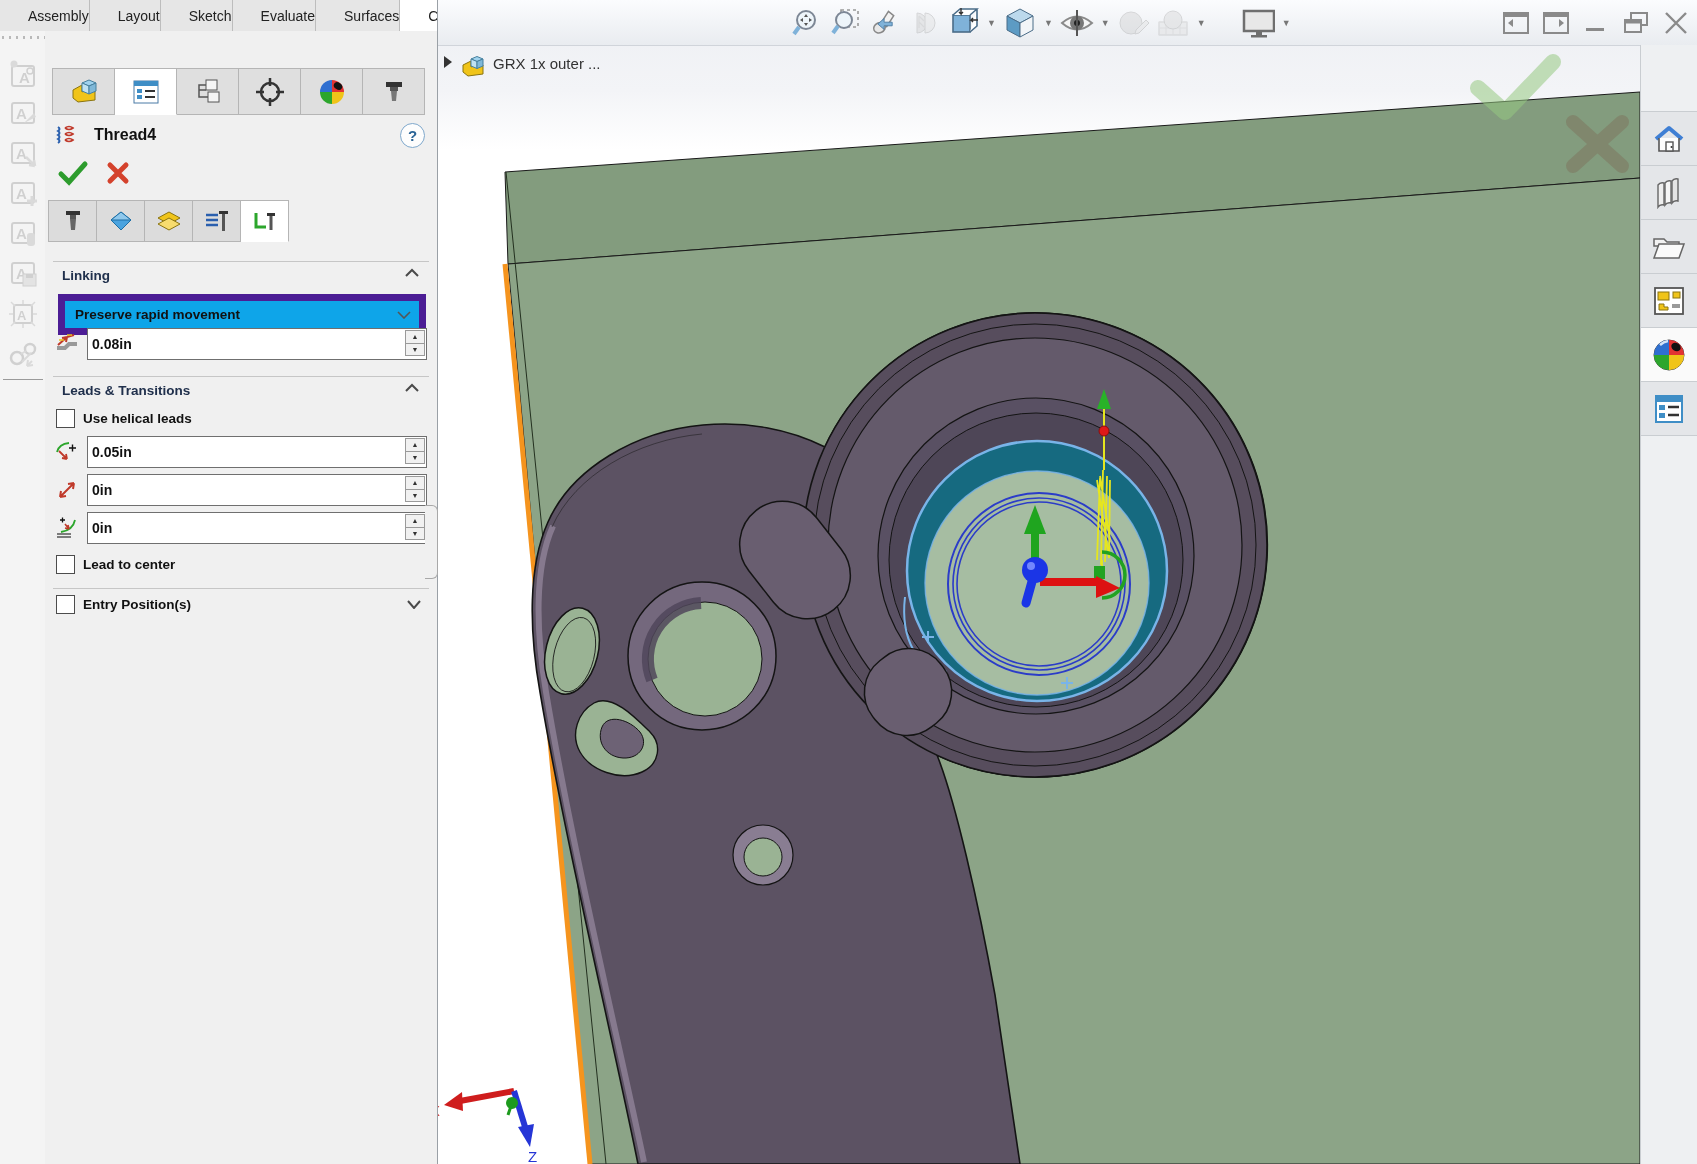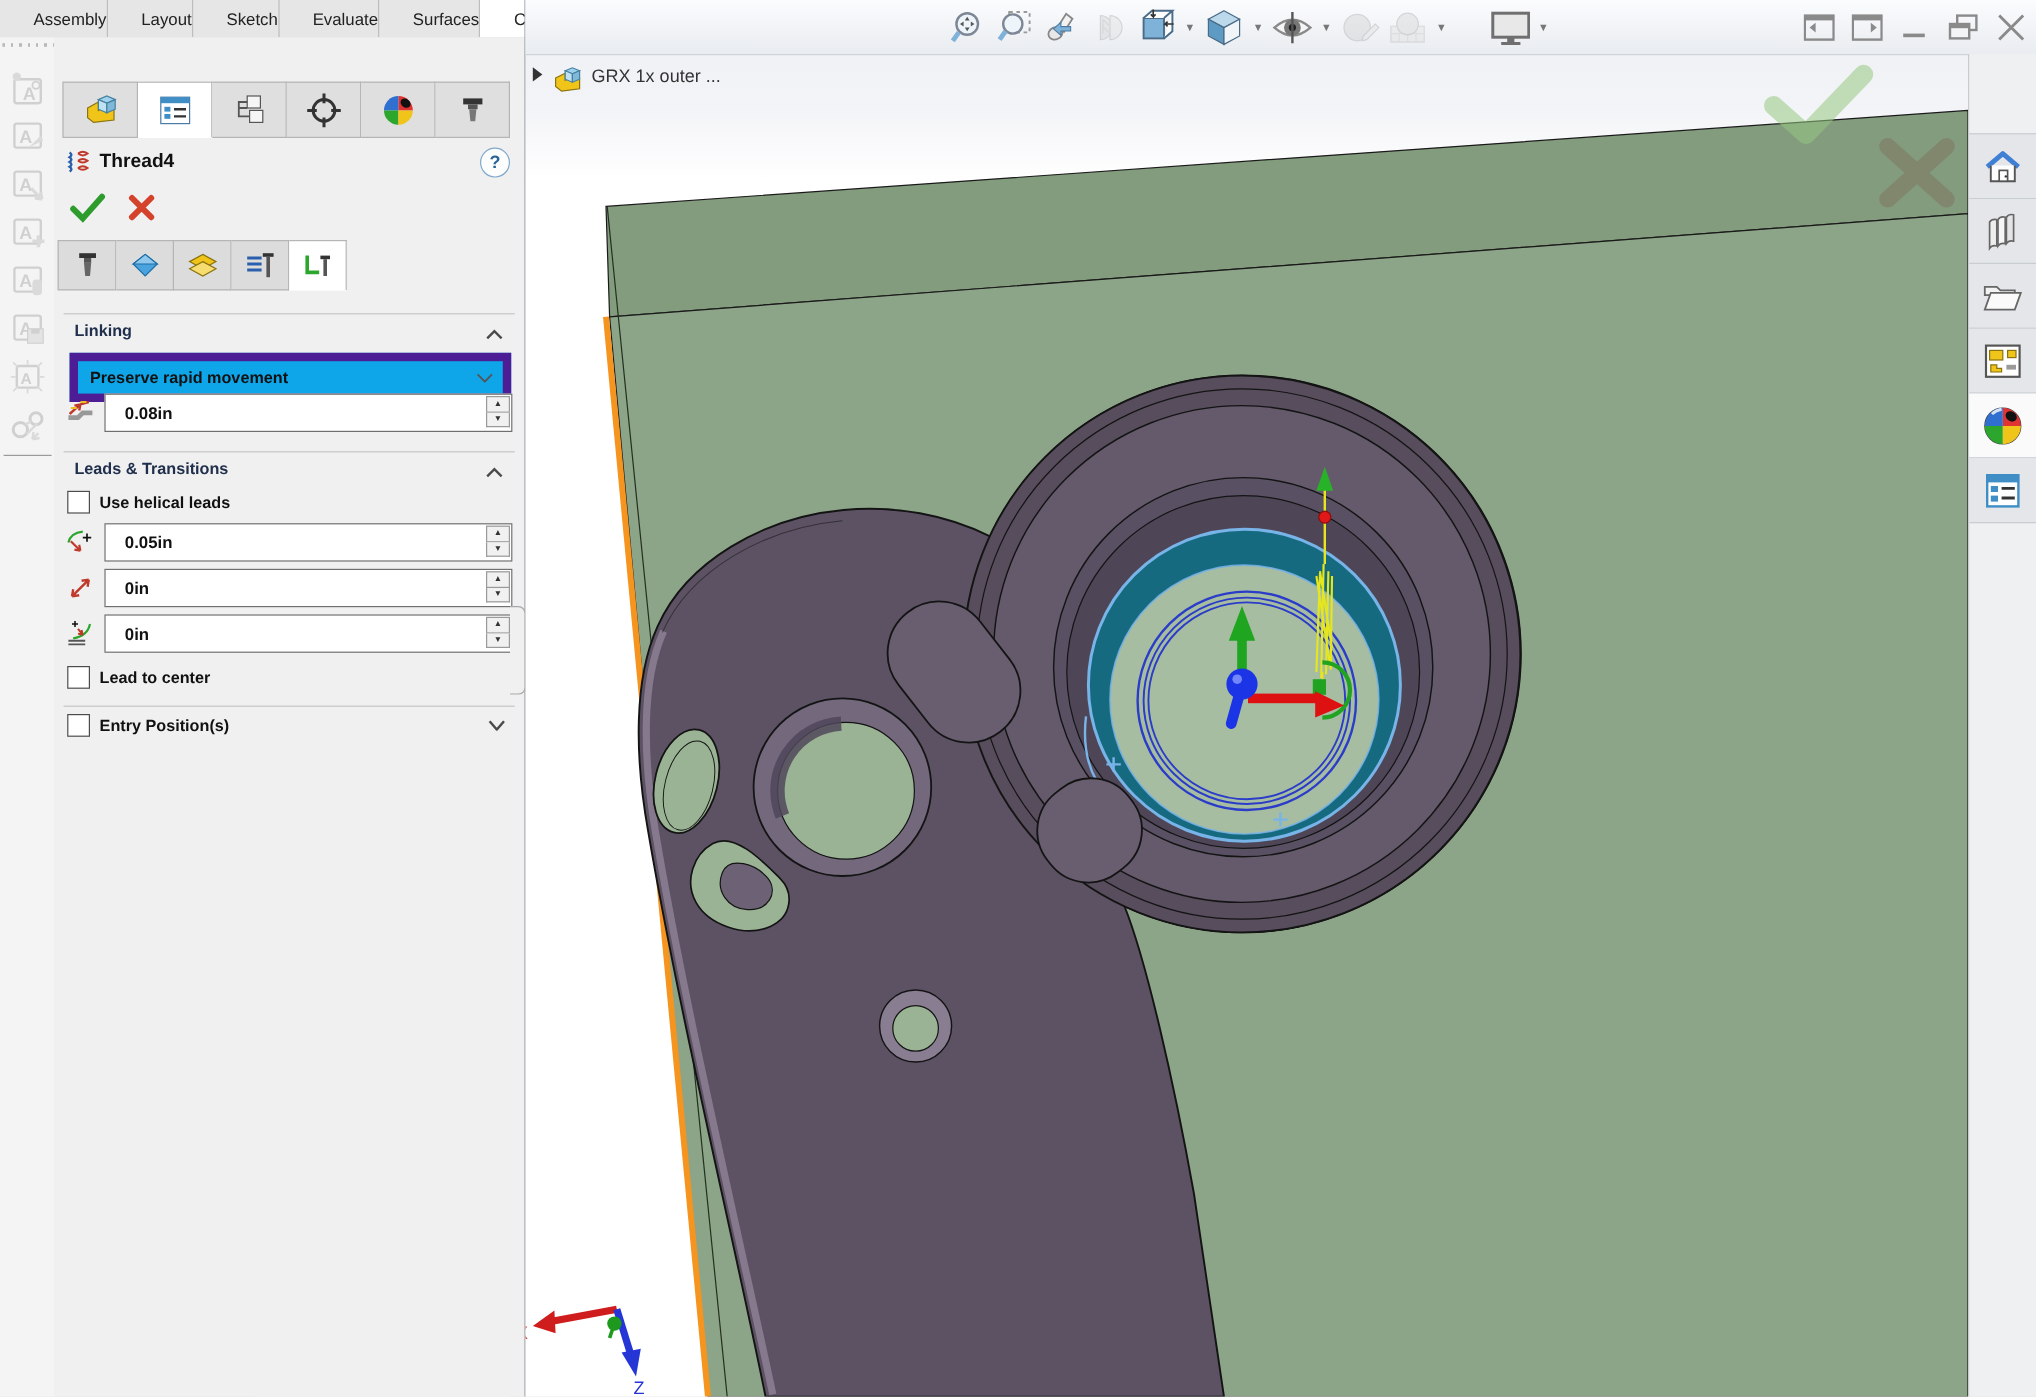--- a/index.html
+++ b/index.html
@@ -21,41 +21,41 @@
   .ls-divider{width:40px;margin:6px auto;border-top:1.5px solid #9a9a9a;}
   
   .pm{left:45px;top:31px;width:392px;height:1133px;background:#f0f0f0;}
   .pm-handle{left:228px;top:42px;width:10px;height:10px;border-radius:50%;
              background:#e3e3e3;border:1px solid #b2b2b2;}
   .pmtabs{left:7px;top:37px;height:45px;display:flex;}
   .pmtab{width:61px;height:45px;background:#dfdfdf;border:1px solid #b5b5b5;border-left:none;
          display:flex;align-items:center;justify-content:center;}
   .pmtab:first-child{border-left:1px solid #b5b5b5;}
   .pmtab.active{background:#ffffff;border-bottom:1px solid #ffffff;}
-  .pm-title-row{left:10px;top:91px;height:26px;display:flex;align-items:center;gap:6px;}
+  .pm-title-row{left:10px;top:91px;height:26px;display:flex;align-items:center;gap:17px;}
   .pm-title{font-size:16px;font-weight:bold;color:#111;}
   .help-btn{left:355px;top:92px;width:23px;height:23px;border-radius:50%;
             border:1.5px solid #7fa8cc;color:#2a6496;font-weight:bold;font-size:15px;
             display:flex;align-items:center;justify-content:center;background:#fdfdfd;}
   .okrow{left:12px;top:128px;display:flex;gap:16px;align-items:center;}
   .pagetabs{left:3px;top:169px;display:flex;}
   .ptab{width:47px;height:40px;background:#dcdcdc;border:1px solid #b5b5b5;border-left:none;
         display:flex;align-items:center;justify-content:center;}
   .ptab:first-child{border-left:1px solid #b5b5b5;}
   .ptab.active{background:#ffffff;border-bottom-color:#ffffff;}
-  .sec-head{display:flex;align-items:flex-end;justify-content:space-between;
+  .sec-head{display:flex;align-items:flex-start;justify-content:space-between;
             font-size:13.5px;font-weight:bold;color:#20304c;}
   .hr{border-top:1px solid #c6c6c6;}
   .dropdown{height:27px;background:#0ea5e9;border:7px solid #4c1d95;display:flex;
             align-items:center;justify-content:space-between;padding:0 8px 0 10px;
             font-size:13.5px;font-weight:bold;color:#111;}
   .fieldrow{display:flex;align-items:center;gap:8px;}
   .field{flex:1;height:30px;background:#fff;border:1px solid #6f6f6f;display:flex;
          align-items:center;position:relative;}
-  .fieldval{padding-left:16px;font-size:14px;font-weight:bold;color:#111;}
+  .fieldval{padding-left:4px;font-size:14px;font-weight:bold;color:#111;}
   .spin{position:absolute;right:1px;top:1px;width:20px;height:26px;display:flex;
         flex-direction:column;}
   .spin div{flex:1;background:#f1f1f1;border:1px solid #9a9a9a;display:flex;
             align-items:center;justify-content:center;font-size:7px;color:#333;line-height:1;}
   .spin div+div{border-top:none;}
   .cb{width:17px;height:17px;background:#fff;border:1.5px solid #4c4c4c;flex:none;}
   .cbrow{display:flex;align-items:center;gap:8px;font-size:13.5px;font-weight:bold;color:#111;}
   .grip{left:425px;top:505px;width:12px;height:72px;background:#f0f0f0;
         border:1px solid #a8a8a8;border-left:none;border-radius:0 6px 6px 0;}
   

